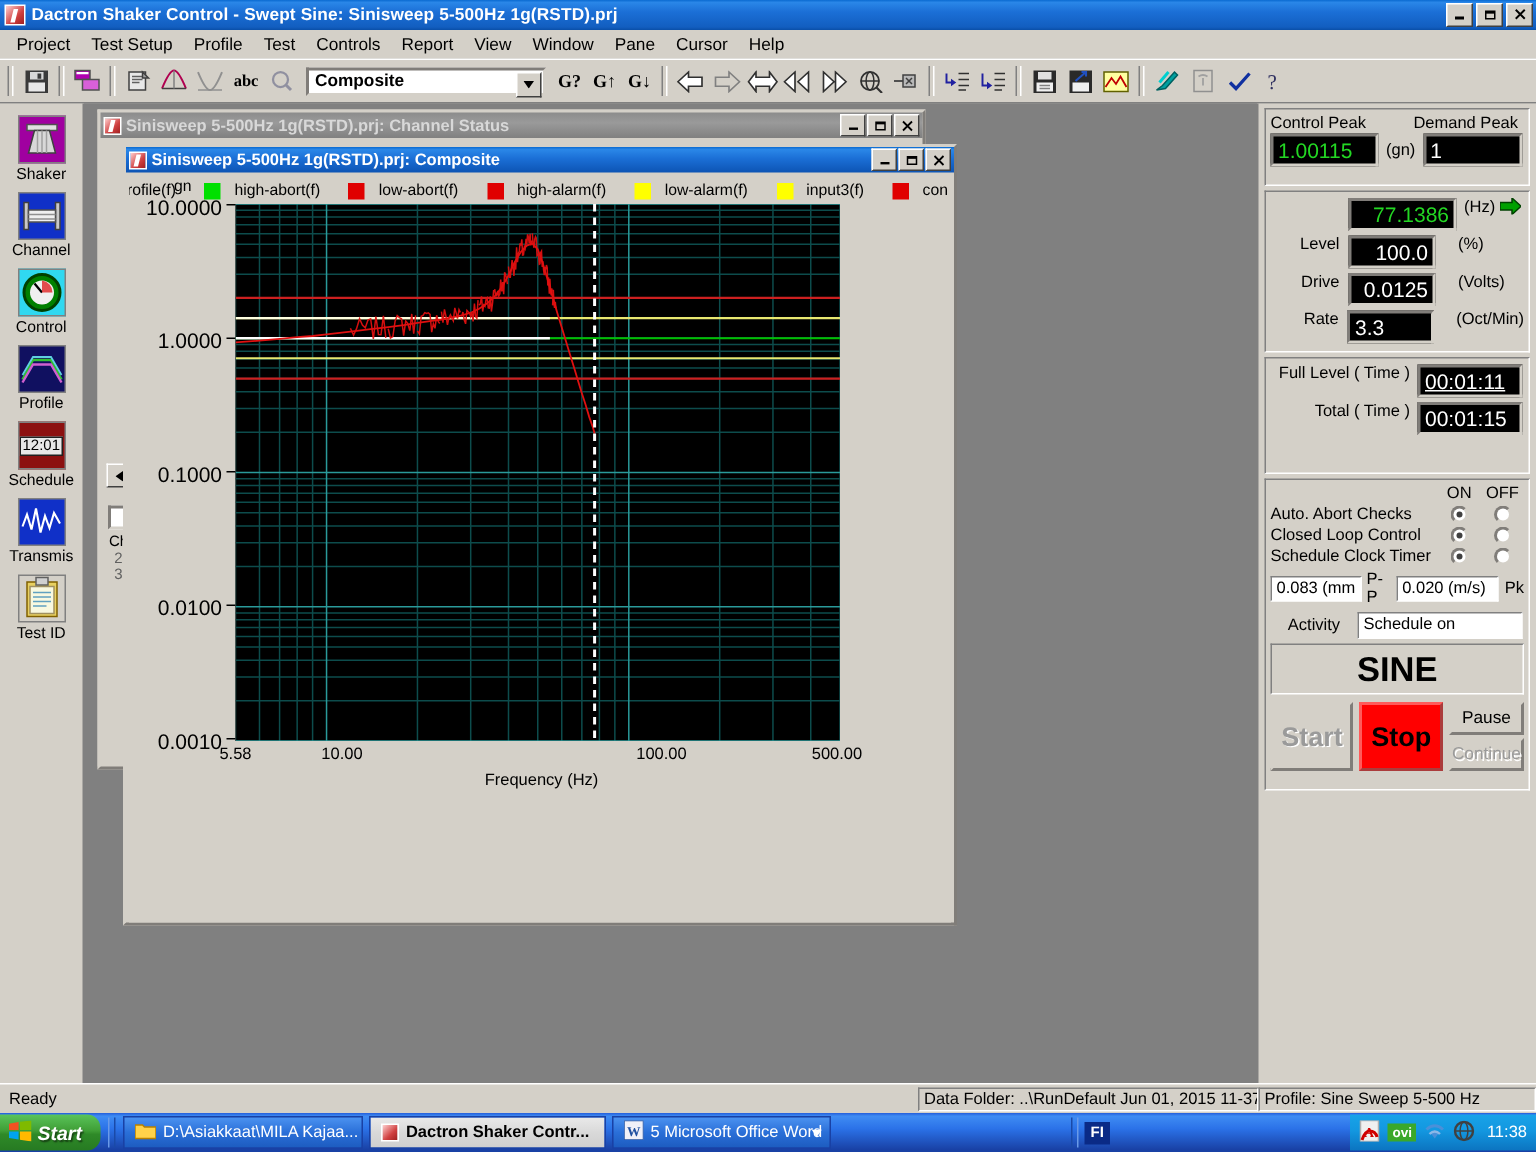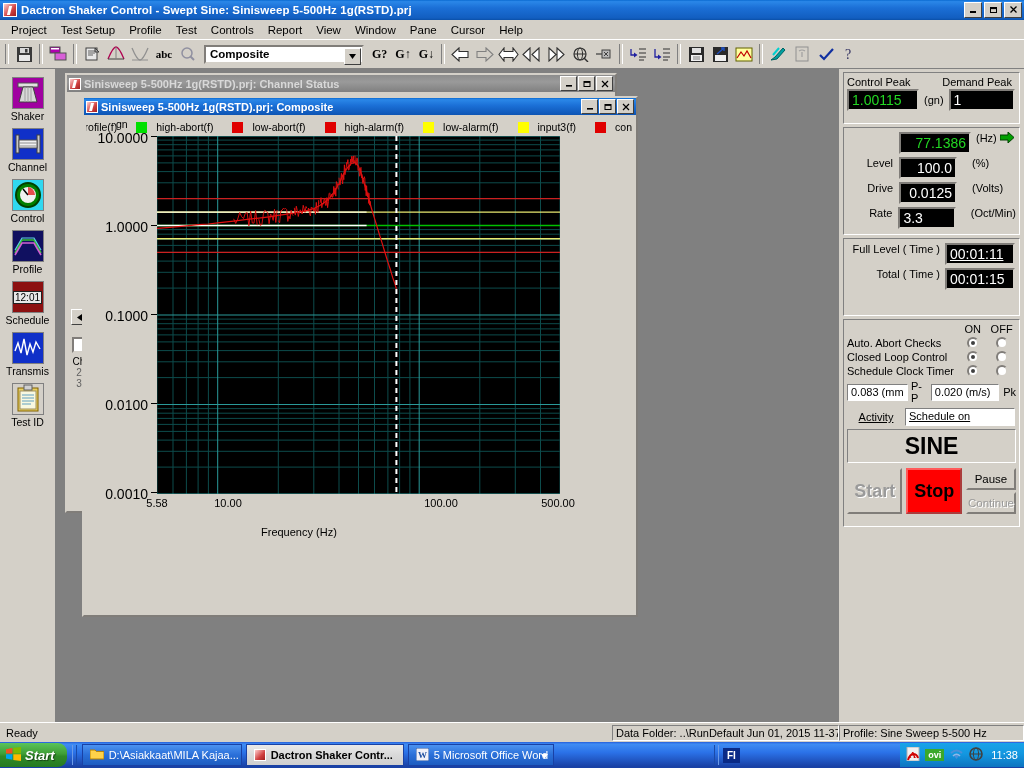--- a/index.html
+++ b/index.html
@@ -96,21 +96,21 @@
 
   
   .chart-host{position:relative;background:#d4d0c8;}
   .legend{display:flex;align-items:center;justify-content:flex-end;height:16px;font-size:10.5px;padding-right:2px;overflow:hidden;}
   .lg{display:flex;align-items:center;margin-left:9px;white-space:nowrap;gap:16px;}
   .lg span.sw{width:11px;height:11px;margin-left:3px;display:inline-block;}
   .yunit{position:absolute;font-size:10.5px;}
   .plot{position:absolute;background:#000;overflow:hidden;}
   .ytick{position:absolute;font-size:14px;text-align:right;width:62px;}
   .xtick{position:absolute;font-size:11px;text-align:center;width:60px;}
-  .xlabel{position:absolute;font-size:11px;text-align:left;margin-top:12px;}
+  .xlabel{position:absolute;font-size:11px;text-align:center;}
 
   
   .rpanel{position:absolute;left:838px;top:69px;width:186px;height:653px;background:#d4d0c8;
           border-left:1px solid #808080;box-sizing:border-box;}
   .grp{border:1px solid;border-color:#808080 #fff #fff #808080;margin:3px 4px;padding:3px;position:relative;}
   .lcd{background:#000;border:2px inset #d4d0c8;color:#23d723;font-family:"Liberation Sans",sans-serif;
        font-size:14px;padding:1px 3px;box-sizing:border-box;overflow:hidden;white-space:nowrap;}
   .lcd.white{color:#fff;}
   .lbl{font-size:11px;color:#000;}
   .fieldrow{display:flex;margin-bottom:3px;}
@@ -710,21 +710,21 @@
           </div>
       </div>
 
       <div style="display:flex;align-items:center;margin-bottom:4px;">
         <div class="txtbox" style="width:66px;height:17px;">0.083 (mm</div>
         <div class="lbl" style="margin:0 3px;">P-P</div>
         <div class="txtbox" style="width:74px;height:17px;">0.020 (m/s)</div>
         <div class="lbl" style="margin-left:4px;">Pk</div>
       </div>
 
-      <div style="display:flex;align-items:center;margin-bottom:3px;text-decoration:underline;">
+      <div style="display:flex;align-items:center;margin-bottom:3px;">
         <div class="lbl" style="width:58px;text-align:center;">Activity</div>
         <div class="txtbox" style="width:110px;height:18px;">Schedule on</div>
       </div>
 
       <div style="border:1px solid;border-color:#808080 #fff #fff #808080;height:32px;display:flex;align-items:center;justify-content:center;font-size:23px;font-weight:bold;margin-bottom:5px;">SINE</div>
 
       <div style="display:flex;height:46px;">
         <div class="bigbtn" style="width:58px;color:#9a9a9a;text-shadow:1px 1px 0 #fff;">Start</div>
         <div class="bigbtn" style="width:58px;margin-left:4px;background:#ff0000;color:#000;border:2px outset #ff5a5a;">Stop</div>
         <div style="margin-left:4px;display:flex;flex-direction:column;width:52px;">

